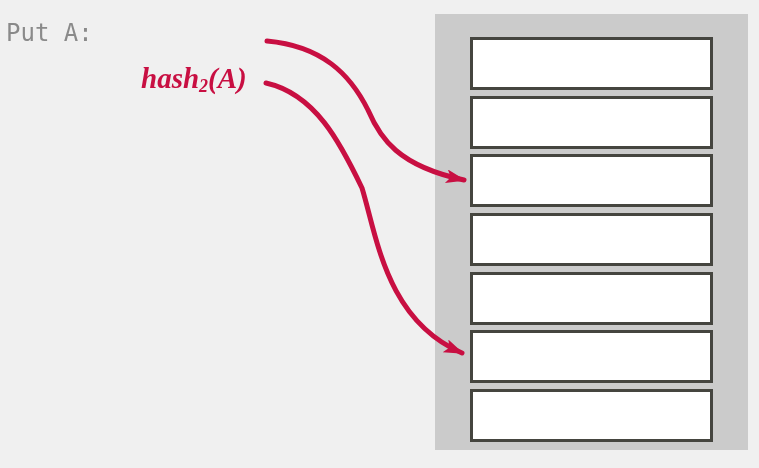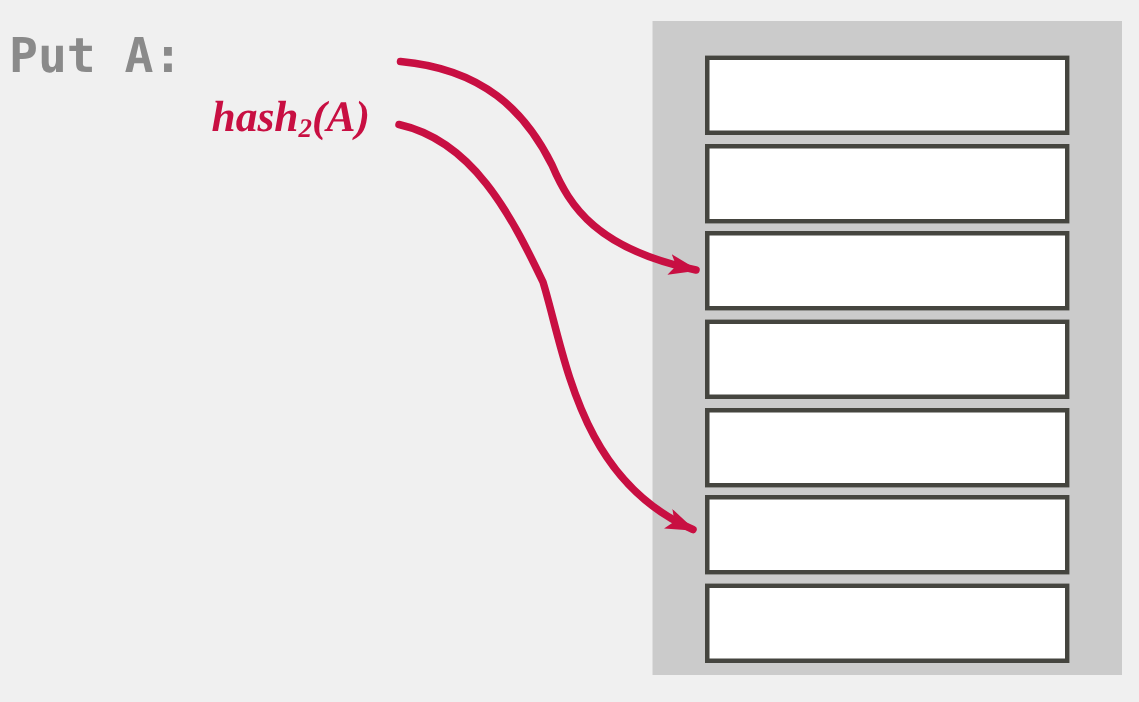--- a/index.html
+++ b/index.html
@@ -14,21 +14,21 @@
   .canvas{
     position:relative;
     width:759px;height:468px;
     background:var(--bg);
     overflow:hidden;
     font-family:"Liberation Sans",sans-serif;
   }
   .put-label{
     position:absolute;left:6px;top:21px;
     font-family:"DejaVu Sans Mono",monospace;
-    font-weight:bold;font-size:32px;line-height:1;
+    font-weight:normal;font-size:24px;line-height:1;
     color:var(--label-gray);
     white-space:pre;
   }
   .hash-label{
     position:absolute;left:141px;
     font-family:"Liberation Serif",serif;
     font-weight:bold;font-style:italic;
     font-size:29px;line-height:1;
     color:var(--accent);
     white-space:nowrap;

